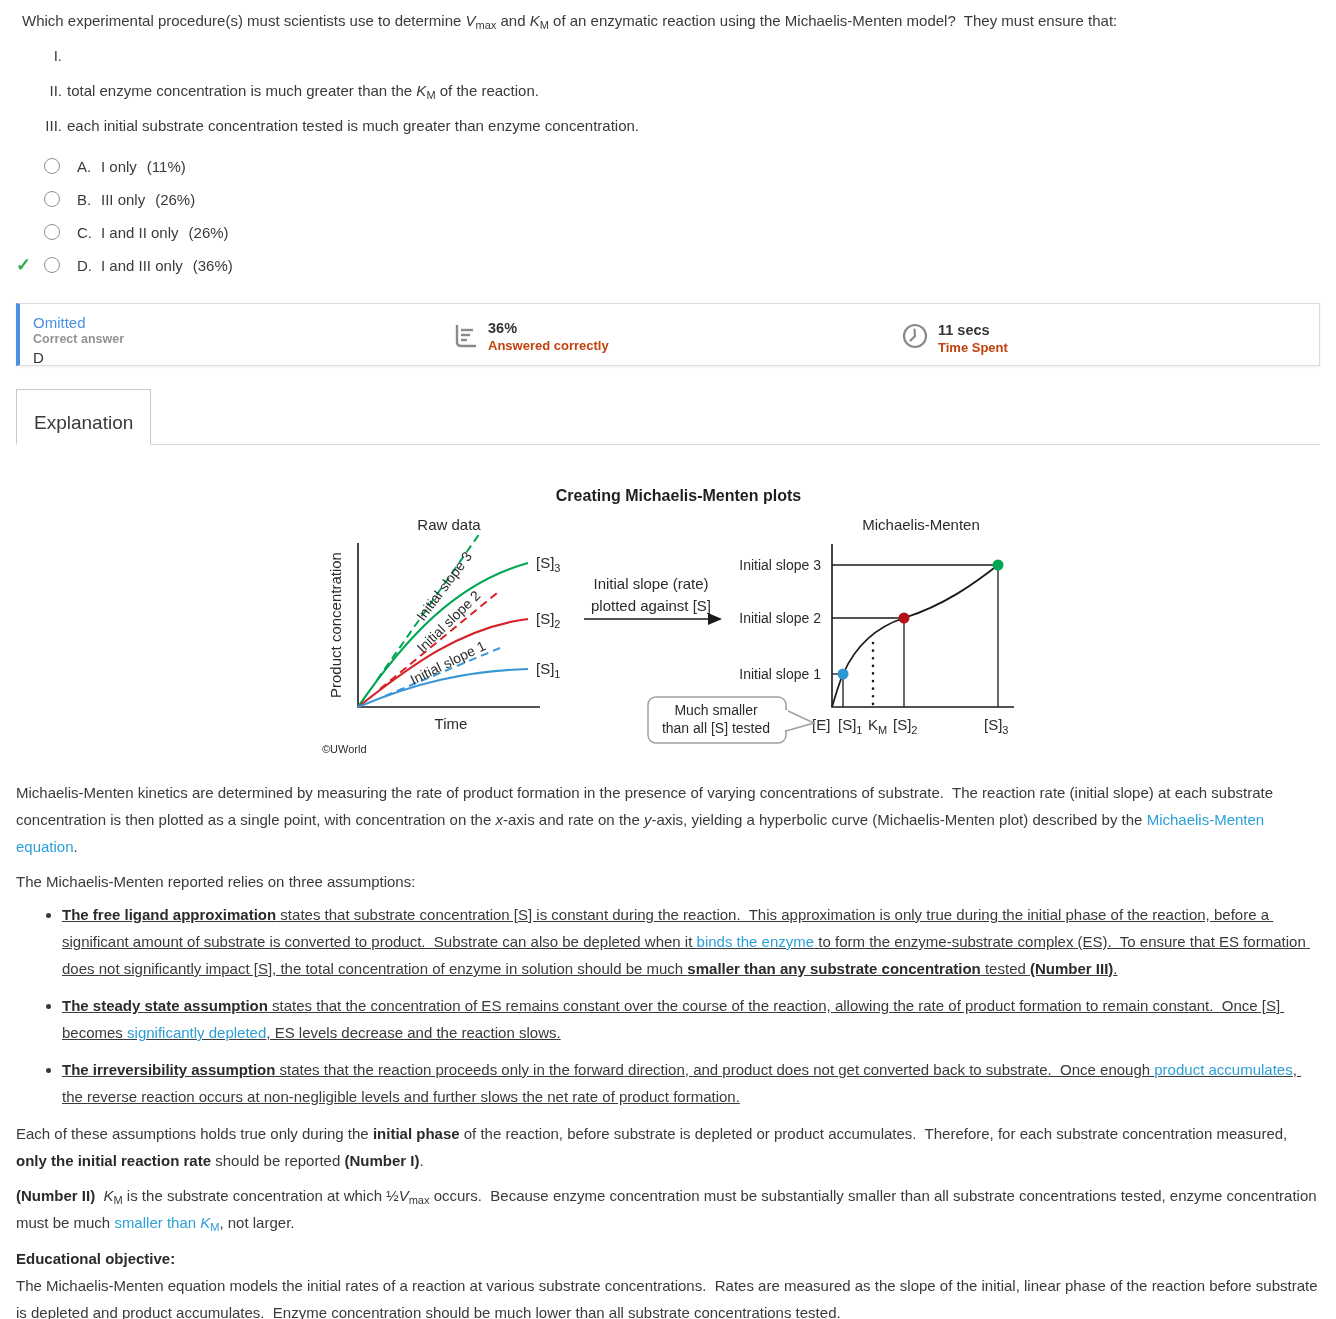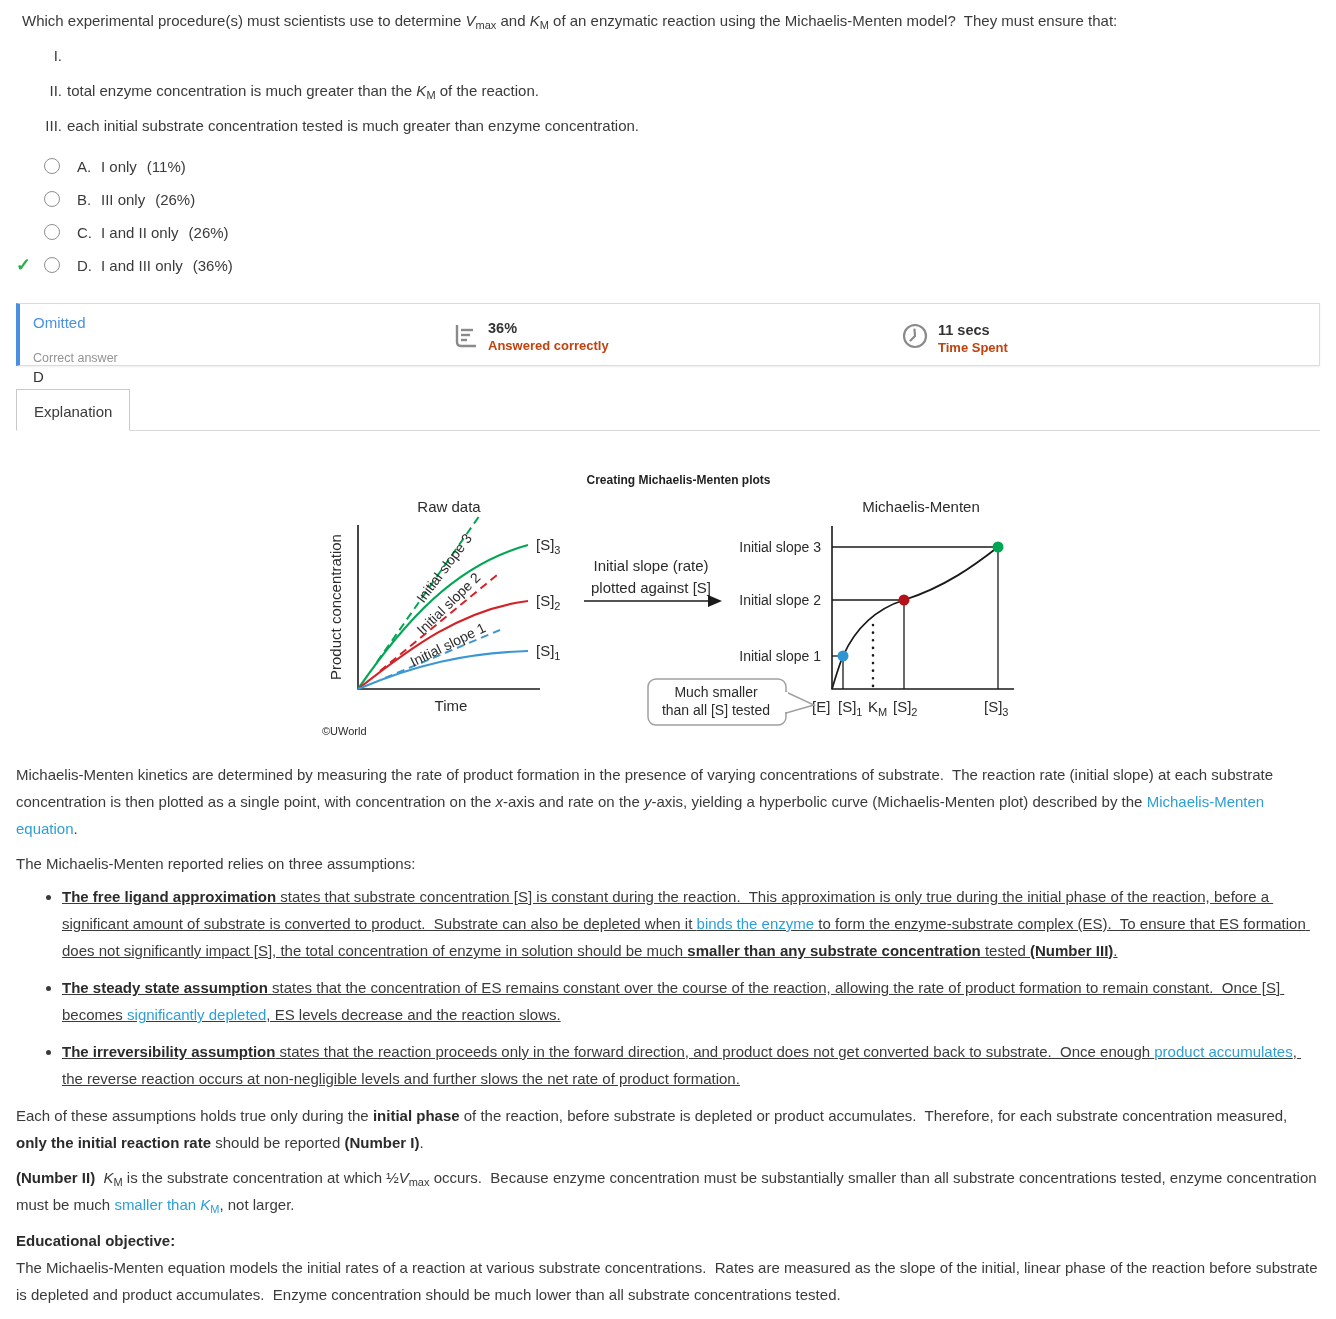--- a/index.html
+++ b/index.html
@@ -23,35 +23,35 @@
   .chk { width:28px; flex:0 0 28px; color:#2bae4a; font-size:18px; font-weight:700; }
   .radio { width:16px; height:16px; flex:0 0 16px; border:1px solid #8f8f8f; border-radius:50%; background:#fff; margin-right:17px; }
   .ch-letter { width:24px; flex:0 0 24px; }
   .ch-text { margin-right:10px; }
 
   
   .result-card { margin:26px 16px 0; height:63px; border:1px solid #dcdcdc; border-left:4px solid #4a90e2;
                  box-shadow:0 1px 2px rgba(0,0,0,0.07); display:flex; padding:10px 14px 10px 13px; }
   .rc-left { width:417px; flex:0 0 417px; }
   .rc-status { color:#4a90e2; font-size:15px; }
-  .rc-sub { color:#939393; font-size:12.5px; margin-top:20px; }
+  .rc-sub { color:#939393; font-size:12.5px; margin-top:1px;font-weight:bold; }
   .rc-val { color:#333; font-size:15px; margin-top:3px; }
   .rc-group { display:flex; align-items:flex-start; width:450px; flex:0 0 450px; padding-top:6px;font-weight:bold; }
   .rc-group.last { width:auto; flex:1 1 auto;align-items:flex-end; }
   .rc-icon { margin-right:8px; margin-top:1px; }
   .rc-num { font-size:14.5px; color:#333; }
   .rc-lab { font-size:13px; color:#c2410c; margin-top:2px; }
 
   
   .tab-row { margin:23px 16px 0; border-bottom:1px solid #d8d8d8; }
-  .tab { display:inline-block; padding:13px 17px 10px; border:1px solid #c9c9c9; border-bottom:1px solid #fff;
-         margin-bottom:-1px; background:#fff; font-size:15px; cursor:pointer; }
-
-  
-  .fig-title { margin-top:42px; text-align:center; font-weight:700; font-size:12px; color:#1f1f1f;padding-left:21px; }
+  .tab { display:inline-block; padding:22px 17px 10px; border:1px solid #c9c9c9; border-bottom:1px solid #fff;
+         margin-bottom:-1px; background:#fff; font-size:19px; cursor:pointer; }
+
+  
+  .fig-title { margin-top:42px; text-align:center; font-weight:700; font-size:16px; color:#1f1f1f;padding-left:21px; }
   svg.fig { display:block; margin-top:6px; }
   svg.fig text { fill:#2b2b2b; }
 
   
   .explanation { margin:4px 16px 0; font-size:15px; line-height:27px; }
   .explanation p { margin:8px 0 0; }
   .explanation ul { margin:6px 0 0; padding-left:46px;text-decoration:underline; }
   .explanation li { margin-bottom:10px; }
   .edu-h { margin-top:9px !important; }
   .edu-t { margin-top:0 !important; }

